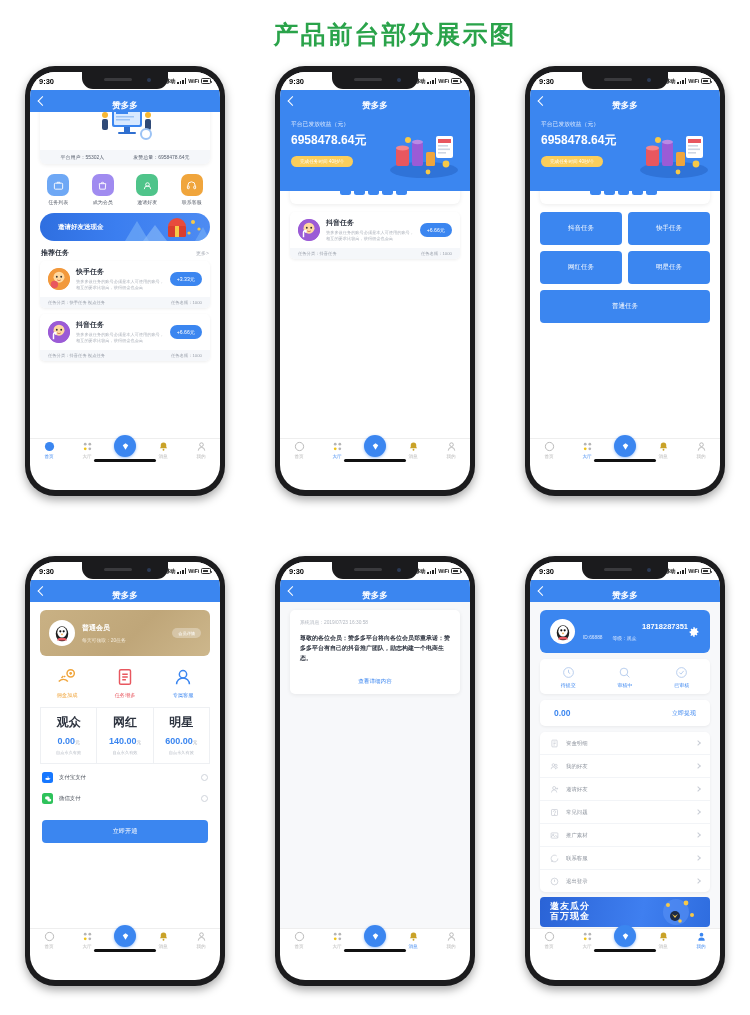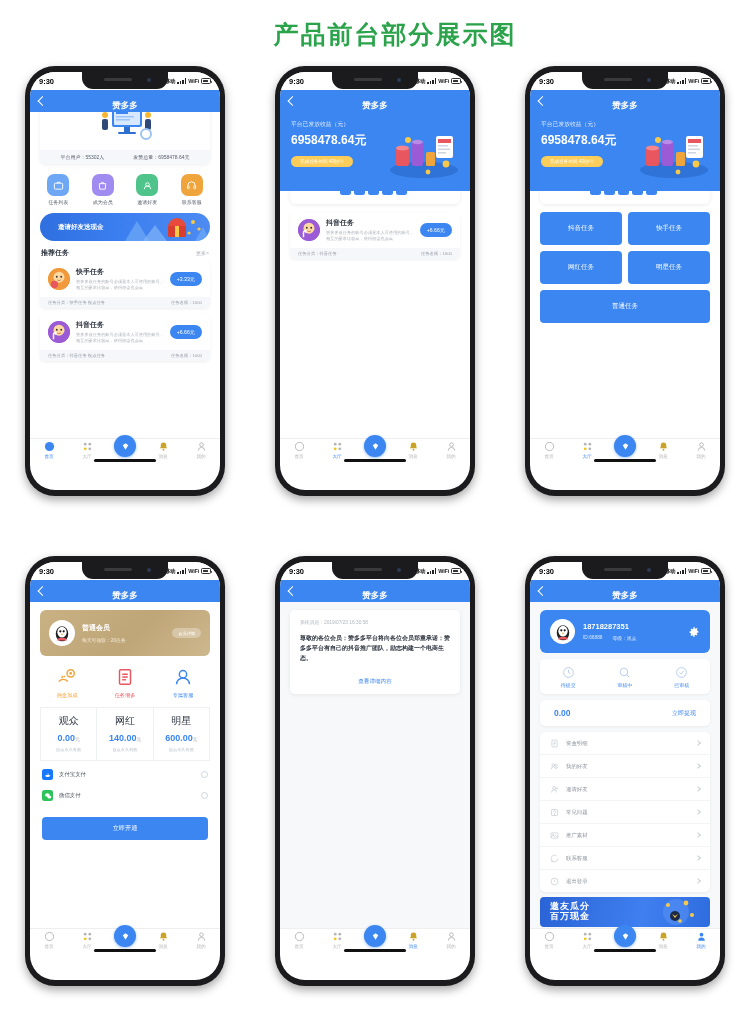--- a/index.html
+++ b/index.html
@@ -217,21 +217,21 @@
   .vip-tag {
     background: rgba(255,255,255,.3); color:#fff; font-size:4.2px;
     padding:2.5px 6px; border-radius:7px;
   }
   .perks { display:flex; justify-content:space-around; padding: 10px 8px 8px; }
   .perk { display:flex; flex-direction:column; align-items:center; width:48px;}
   .perk .pl { font-size:5.2px; margin-top:4px; }
   .tiers { display:flex; margin: 0 10px; }
   .tier { flex:1; text-align:center; padding: 6px 0 8px; border:.5px solid #eef0f3; }
   .tier + .tier { border-left:none; }
-  .tier .tn { font-size:10px; font-weight:normal; color:#2e3440;text-align:center; }
+  .tier .tn { font-size:12px; font-weight:bold; color:#2e3440;text-align:center; }
   .tier .tp { font-size:9px; color:#3b86f0; font-weight:bold; margin-top:5px;}
   .tier .tp small { font-size:4.6px; color:#9aa0ab; font-weight:normal;}
   .tier .td { font-size:4.2px; color:#b6bbc4; margin-top:4px; }
   .pay-row {
     display:flex; align-items:center; padding: 8px 12px; font-size:5.4px; color:#4a505a;
   }
   .pay-ic { width:11px;height:11px;border-radius:2.5px; display:flex;align-items:center;justify-content:center; margin-right:6px;}
   .radio { margin-left:auto; width:7px;height:7px;border-radius:50%;border:.8px solid #cfd4db;}
   .btn-primary {
     margin: 8px 12px 0; background:#3b86f0; color:#fff;
@@ -246,21 +246,21 @@
   .msg-meta { font-size:4.8px; color:#b1b6bf; }
   .msg-body { font-size:6px; color:#2e3440; line-height:1.7; margin-top:8px; font-weight:bold;}
   .msg-link { text-align:center; font-size:5.6px; color:#3b86f0; margin-top:14px; }
 
   
   .prof-card {
     margin:8px 10px 0; background:#3b86f0; border-radius:6px;
     display:flex; align-items:center; padding: 9px 10px; position:relative;
   }
   .prof-av { width:25px;height:25px;border-radius:50%;background:#fff; display:flex;align-items:center;justify-content:center;}
-  .prof-mid { padding-left:8px; flex:1;}
+  .prof-mid { padding-left:8px; flex:1;text-align:right;}
   .prof-ph { font-size:7.5px; color:#fff; font-weight:bold;}
   .prof-sub { font-size:4.8px; color:#d9e7fd; margin-top:4px; display:flex; gap:10px;}
   .segbar {
     margin:6px 10px 0; background:#fff; border-radius:5px;
     box-shadow:0 1px 3px rgba(0,0,0,.06);
     display:flex; justify-content:space-around; padding: 7px 0 6px;
   }
   .seg { display:flex; flex-direction:column; align-items:center; }
   .seg .sl { font-size:5px; color:#3b86f0; margin-top:3px; }
   .wallet {

